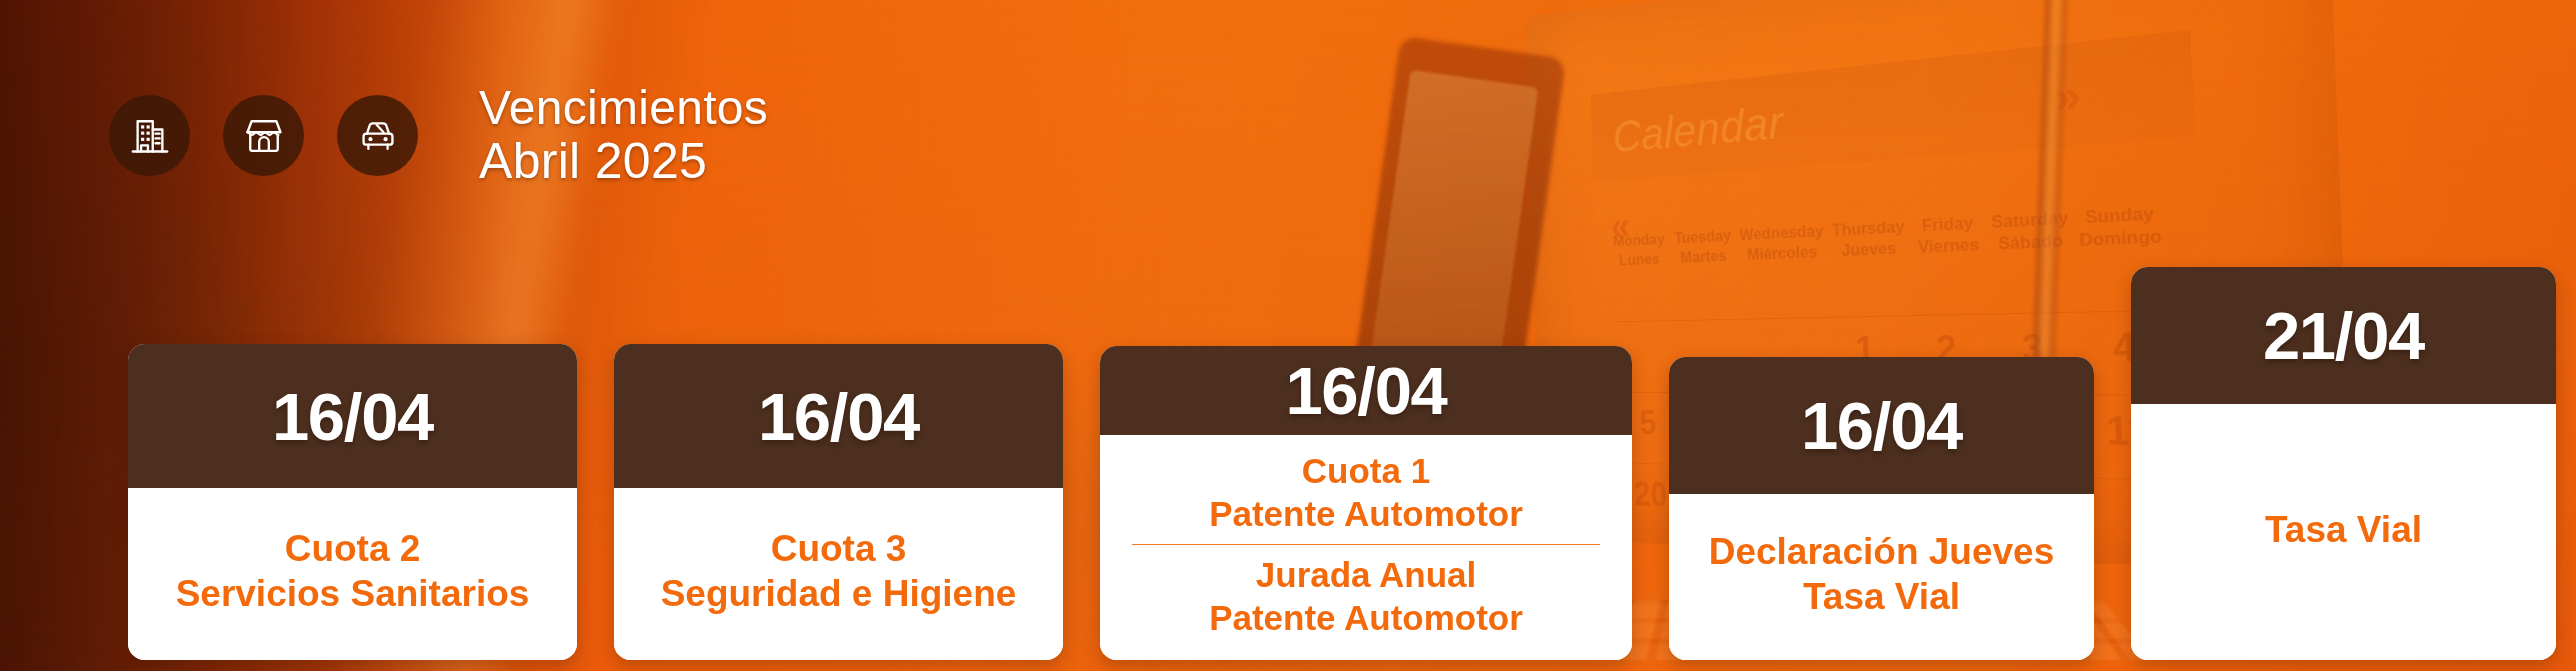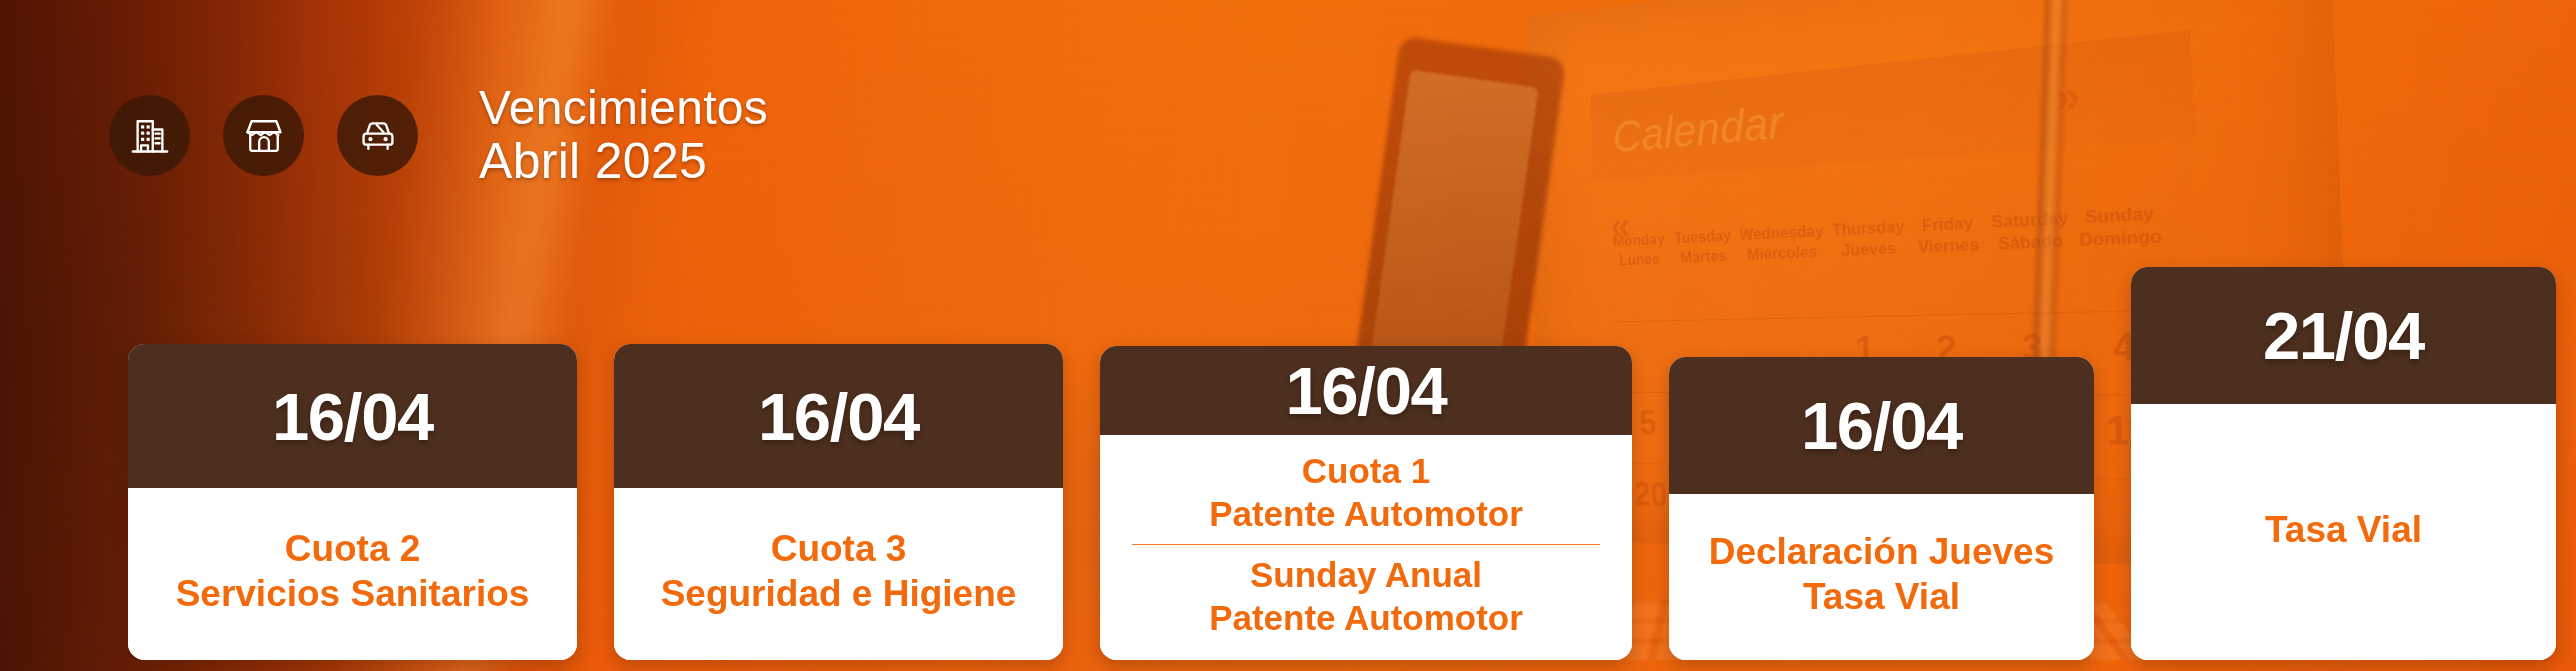--- a/index.html
+++ b/index.html
@@ -409,21 +409,21 @@
       <div class="card-head">
         <span class="card-date">16/04</span>
       </div>
       <div class="card-body">
         <div class="card-section">
           <div>Cuota 1</div>
           <div>Patente Automotor</div>
         </div>
         <div class="card-divider"></div>
         <div class="card-section">
-          <div>Sunday Anual</div>
+          <div>Jurada Anual</div>
           <div>Patente Automotor</div>
         </div>
       </div>
     </div>
 
     <div class="card card-w4">
       <div class="card-head">
         <span class="card-date">16/04</span>
       </div>
       <div class="card-body">

